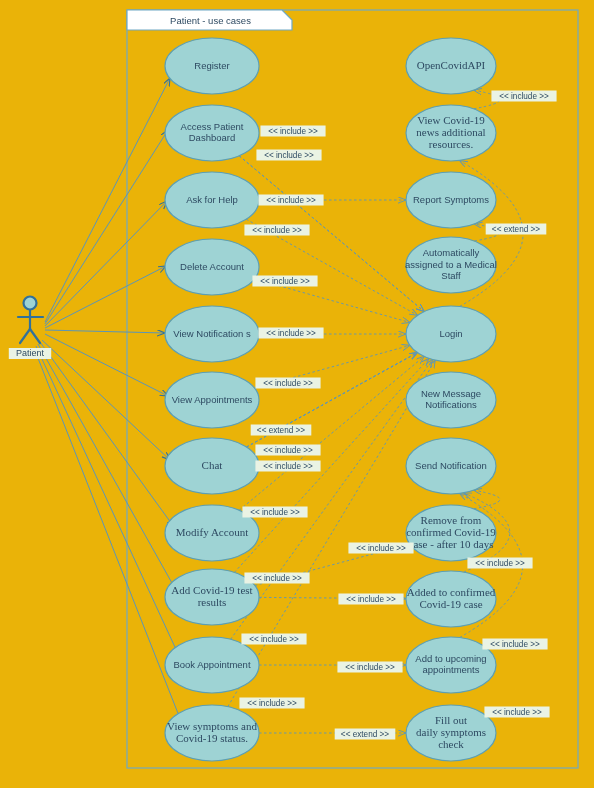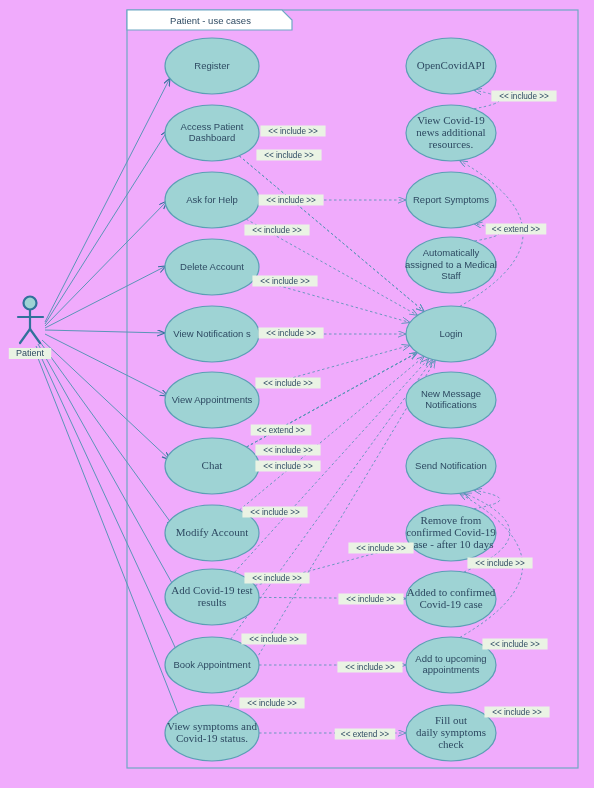--- a/index.html
+++ b/index.html
@@ -4,21 +4,21 @@
 <style>
   html, body {
     margin: 0;
     padding: 0;
     background: #ffffff;
   }
   #canvas {
     position: relative;
     width: 594px;
     height: 788px;
-    background: #f0abfc;
+    background: #eab308;
     overflow: hidden;
     font-family: "Liberation Sans", sans-serif;
   }
   svg#diagram {
     position: absolute;
     left: 0;
     top: 0;
     width: 594px;
     height: 788px;
   }

